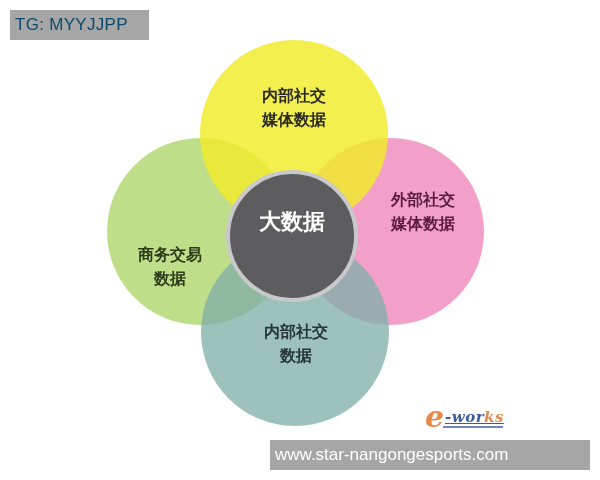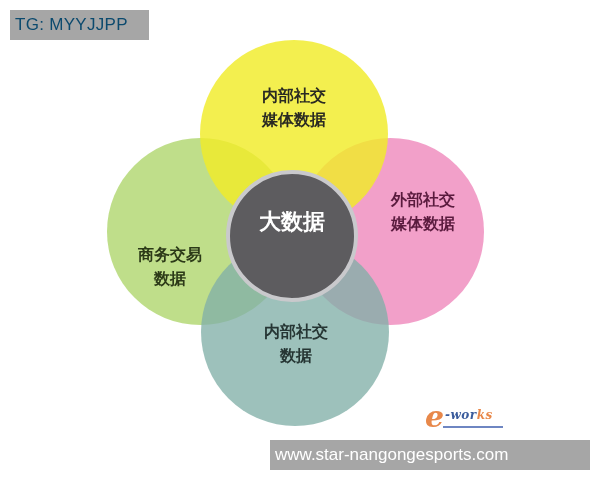--- a/index.html
+++ b/index.html
@@ -3,21 +3,21 @@
 <meta charset="utf-8">
 <style>
   html, body { margin:0; padding:0; }
   body { width:600px; height:480px; background:#ffffff; position:relative; overflow:hidden; font-family:"DejaVu Sans", sans-serif; }
   .tag { position:absolute; left:10px; top:10px; height:30px; width:139px; background:#a6a6a6; color:#0c4a6e; font-family:"Liberation Sans", sans-serif; font-size:17px; line-height:30px; padding-left:5px; box-sizing:border-box; letter-spacing:0.3px; }
   .footer { position:absolute; left:270px; top:440px; width:320px; height:30px; background:#a6a6a6; color:#ffffff; font-family:"Liberation Sans", sans-serif; font-size:17px; line-height:30px; padding-left:5px; box-sizing:border-box; }
   .circle { position:absolute; border-radius:50%; }
   .lbl { position:absolute; text-align:center; font-size:16px; line-height:24px; width:140px;font-weight:bold; }
   .logo { position:absolute; left:425px; top:403px; width:90px; height:30px; }
   .logo .e { position:absolute; left:0; top:-4px; font-family:"DejaVu Serif", serif; font-style:italic; font-weight:bold; font-size:30px; color:#e8884a; }
-  .logo .w { position:absolute; left:20px; top:5px; font-family:"DejaVu Serif", serif; font-style:italic; font-weight:bold; font-size:12px; color:#3b5c9c; letter-spacing:0.5px; }
+  .logo .w { position:absolute; left:20px; top:5px; font-family:"DejaVu Serif", serif; font-style:italic; font-weight:bold; font-size:15px; color:#3b5c9c; letter-spacing:0.5px;text-decoration:underline; }
   .logo .w .k { color:#e8884a; }
   .logo .bar { position:absolute; left:18px; top:23px; width:60px; height:2px; background:#6e86c2; }
 </style>
 </head>
 <body>
 
 <div class="tag">TG: MYYJJPP</div>
 
 <div>
 

